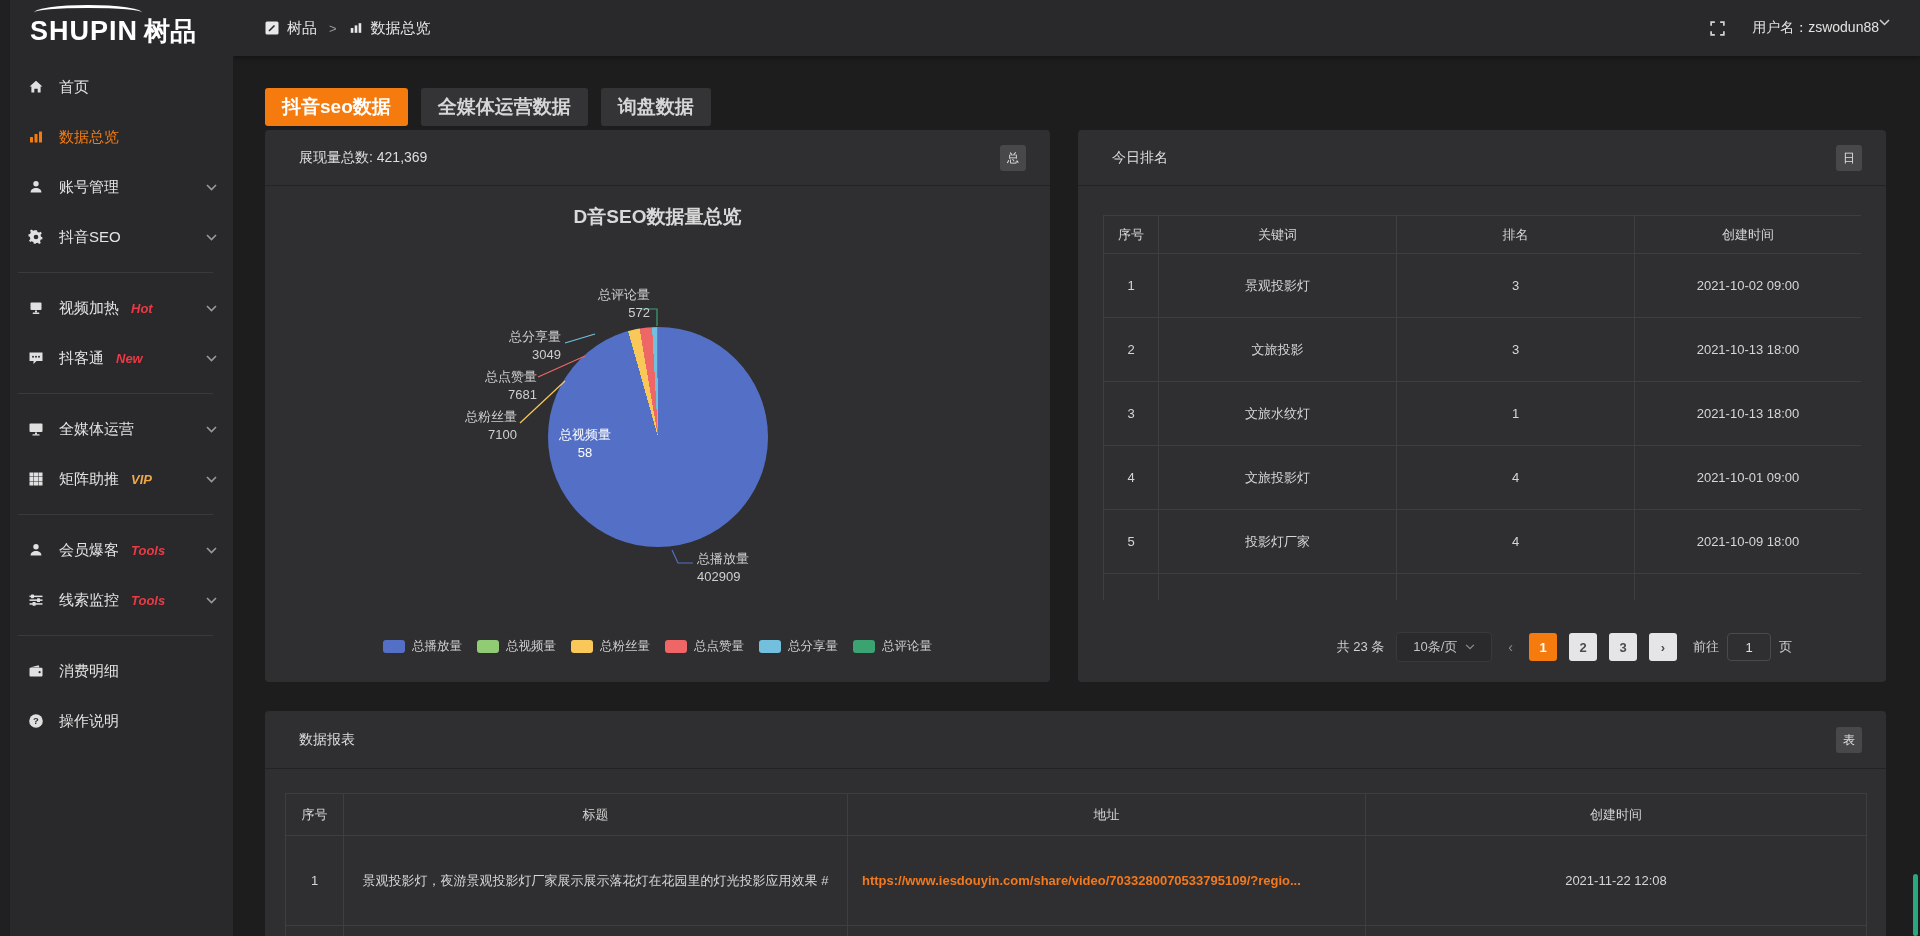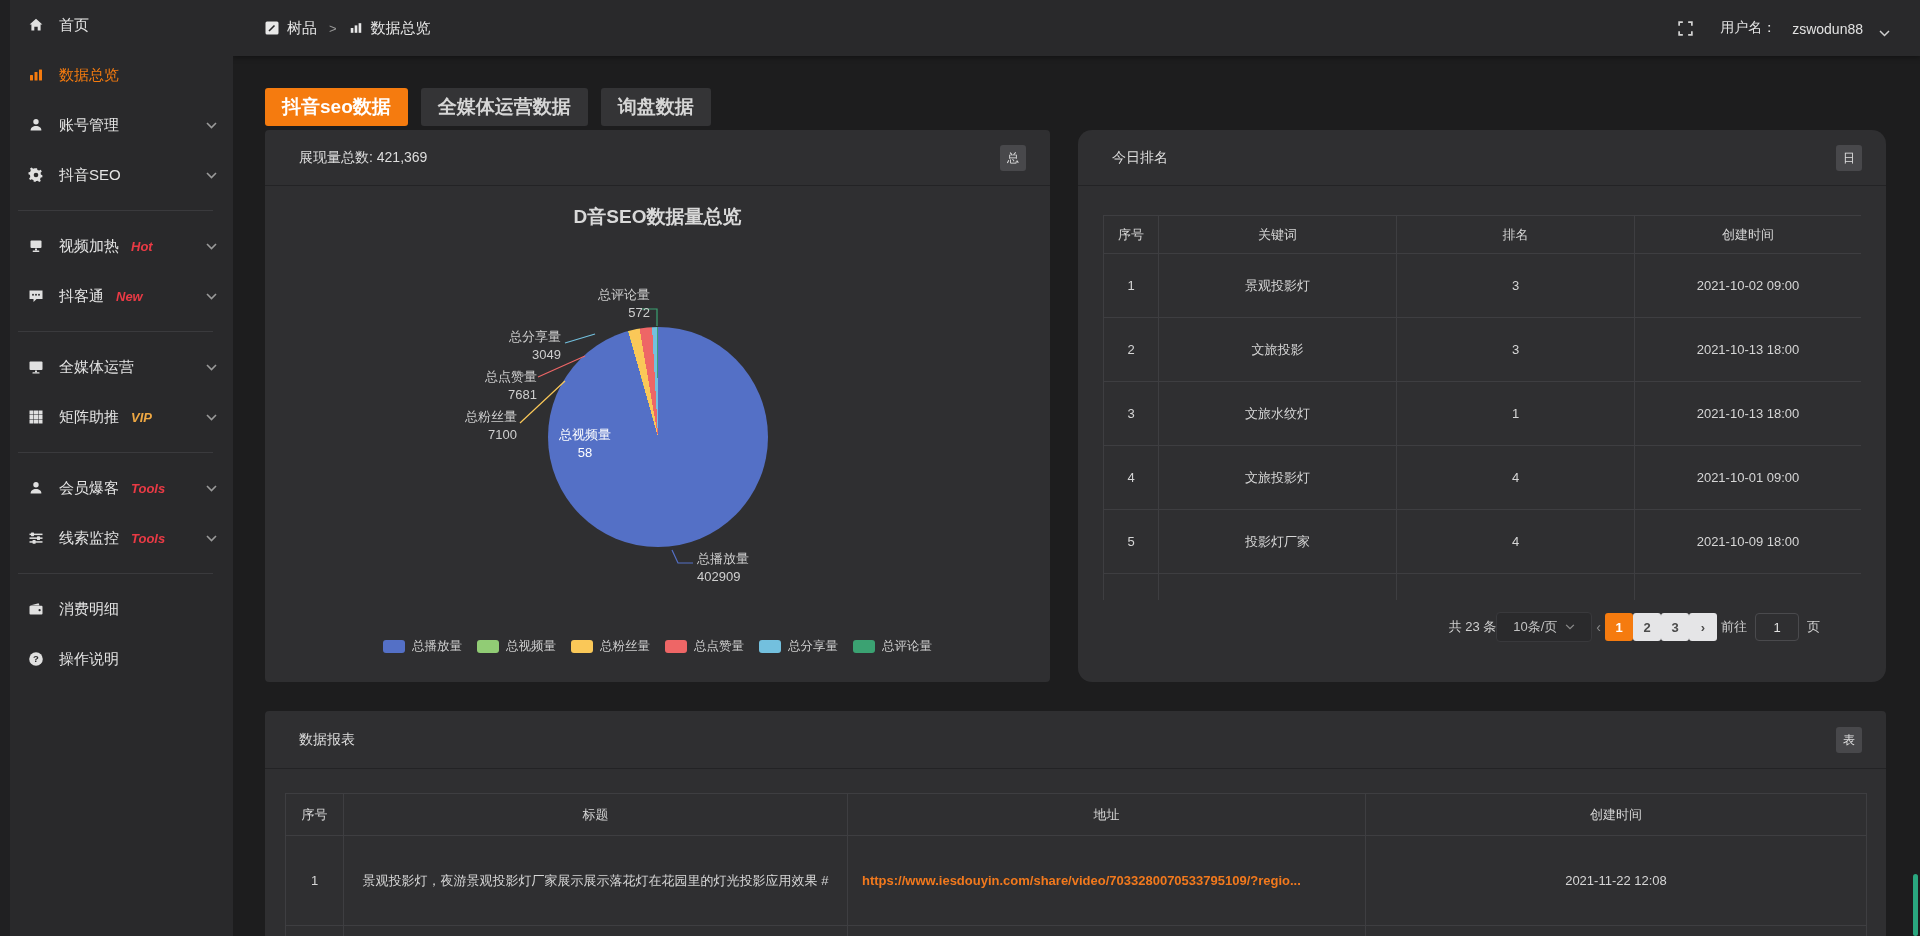--- a/index.html
+++ b/index.html
@@ -27,21 +27,21 @@
   .s-badge.red{color:var(--badge_red);} .s-badge.gold{color:var(--badge_gold);}
   .s-chev{margin-left:auto;color:#9a9a9a;}
   .s-div{height:1px;background:#3a3a3d;margin:10px 20px 10px 18px;}
   
   .main{flex:1;display:flex;flex-direction:column;min-width:0;}
   .topbar{height:56px;background:var(--panel_bg);display:flex;align-items:center;padding:0 30px 0 32px;
           box-shadow:0 2px 5px rgba(0,0,0,.35);position:relative;z-index:2;color:#e6e6e6;}
   .crumb{display:flex;align-items:center;gap:8px;font-size:15px;}
   .crumb .sep{color:#9a9a9a;font-size:13px;margin:0 4px;}
   .tb-right{margin-left:auto;display:flex;align-items:center;gap:26px;}
-  .username{display:flex;align-items:flex-end;gap:16px;font-size:14px;color:#e2e2e2;cursor:pointer;}
+  .username{display:flex;align-items:flex-start;gap:0;font-size:14px;color:#e2e2e2;cursor:pointer;}
   
   .content{position:relative;flex:1;background:var(--page_bg);overflow:hidden;padding:0 34px 0 32px;}
   .tabs{margin-top:32px;display:flex;gap:13px;}
   .tab{height:38px;padding:0 17px;border:none;border-radius:3px;font-size:19px;font-weight:700;
        background:#343436;color:#d6d6d6;cursor:pointer;}
   .tab.active{background:var(--accent);color:#fff;}
   .cards{display:flex;gap:28px;margin-top:4px;}
   .card{background:var(--card_bg);border-radius:4px;position:relative;}
   .card-hd{height:56px;display:flex;align-items:center;padding:0 24px 0 34px;
            border-bottom:1px solid var(--divider);font-size:14px;color:var(--text_main);}
@@ -59,27 +59,27 @@
   .lead-lines{position:absolute;left:0;top:0;pointer-events:none;}
   .legend{position:absolute;left:0;top:452px;width:100%;display:flex;justify-content:center;gap:15px;}
   .lg-item{display:flex;align-items:center;gap:7px;cursor:pointer;}
   .lg-sw{width:22px;height:13px;border-radius:3px;}
   .lg-tx{font-size:12.5px;color:#cfcfcf;}
   
   table{border-collapse:collapse;table-layout:fixed;}
   th,td{border:1px solid var(--border);font-weight:400;font-size:13px;color:#d6d6d6;text-align:center;
         overflow:hidden;white-space:nowrap;}
   
-  .card-right{width:808px;height:552px;border-radius:14px;}
+  .card-right{width:808px;height:552px;}
   .rank-wrap{position:absolute;left:25px;top:29px;width:758px;height:385px;overflow:hidden;}
   .rank-tb{width:758px;}
   .rank-tb th{height:38px;}
   .rank-tb td{height:64px;}
-  .pager{position:absolute;left:0;top:426px;width:100%;display:flex;align-items:center;
-         justify-content:flex-end;padding-right:66px;gap:0;font-size:13px;color:#cfcfcf;}
+  .pager{position:absolute;left:0;top:446px;width:100%;display:flex;align-items:center;
+         justify-content:flex-end;padding-right:94px;gap:12px;font-size:13px;color:#cfcfcf;}
   .pg-select{width:96px;height:30px;background:#2a2a2c;border:1px solid #39393c;border-radius:4px;
              display:flex;align-items:center;justify-content:center;gap:8px;color:#c2c2c2;cursor:pointer;}
   .pg-arrow{color:#8b8b8b;font-size:14px;padding:0 4px;cursor:pointer;}
   .pg-btn{width:28px;height:28px;border:none;border-radius:3px;background:#e5e5e7;color:#4c4c4c;
           font-size:13px;font-weight:700;cursor:pointer;}
   .pg-btn.active{background:var(--accent);color:#fff;}
   .pg-goto{margin-left:4px;display:flex;align-items:center;gap:8px;}
   .pg-input{width:44px;height:28px;background:transparent;border:1px solid #4a4a4d;border-radius:4px;
             color:#e0e0e0;font-size:13px;text-align:center;}
   
@@ -95,20 +95,24 @@
   .cell-url a{color:var(--link);text-decoration:none;font-weight:700;}
   
   .v-thumb{position:fixed;right:2px;top:874px;width:5px;height:62px;border-radius:3px;background:#2aa77f;}
 </style>
 </head>
 <body>
 
 <div class="app">
 
   <aside class="sidebar">
+    <div class="logo">
+      <span class="logo-arc"></span>
+      <span class="logo-en">SHUPIN</span><span class="logo-cjk">树品</span>
+    </div>
 
     <div class="s-item">
       <span class="s-ic">
           <svg width="16" height="16" viewBox="0 0 16 16" fill="currentColor">
             <path d="M8 1.8L14.4 7.4h-1.8v6.1H9.7V9.8H6.3v3.7H3.4V7.4H1.6z"></path>
           </svg>
         </span>
       <span class="s-label">首页</span>
     </div>
 

